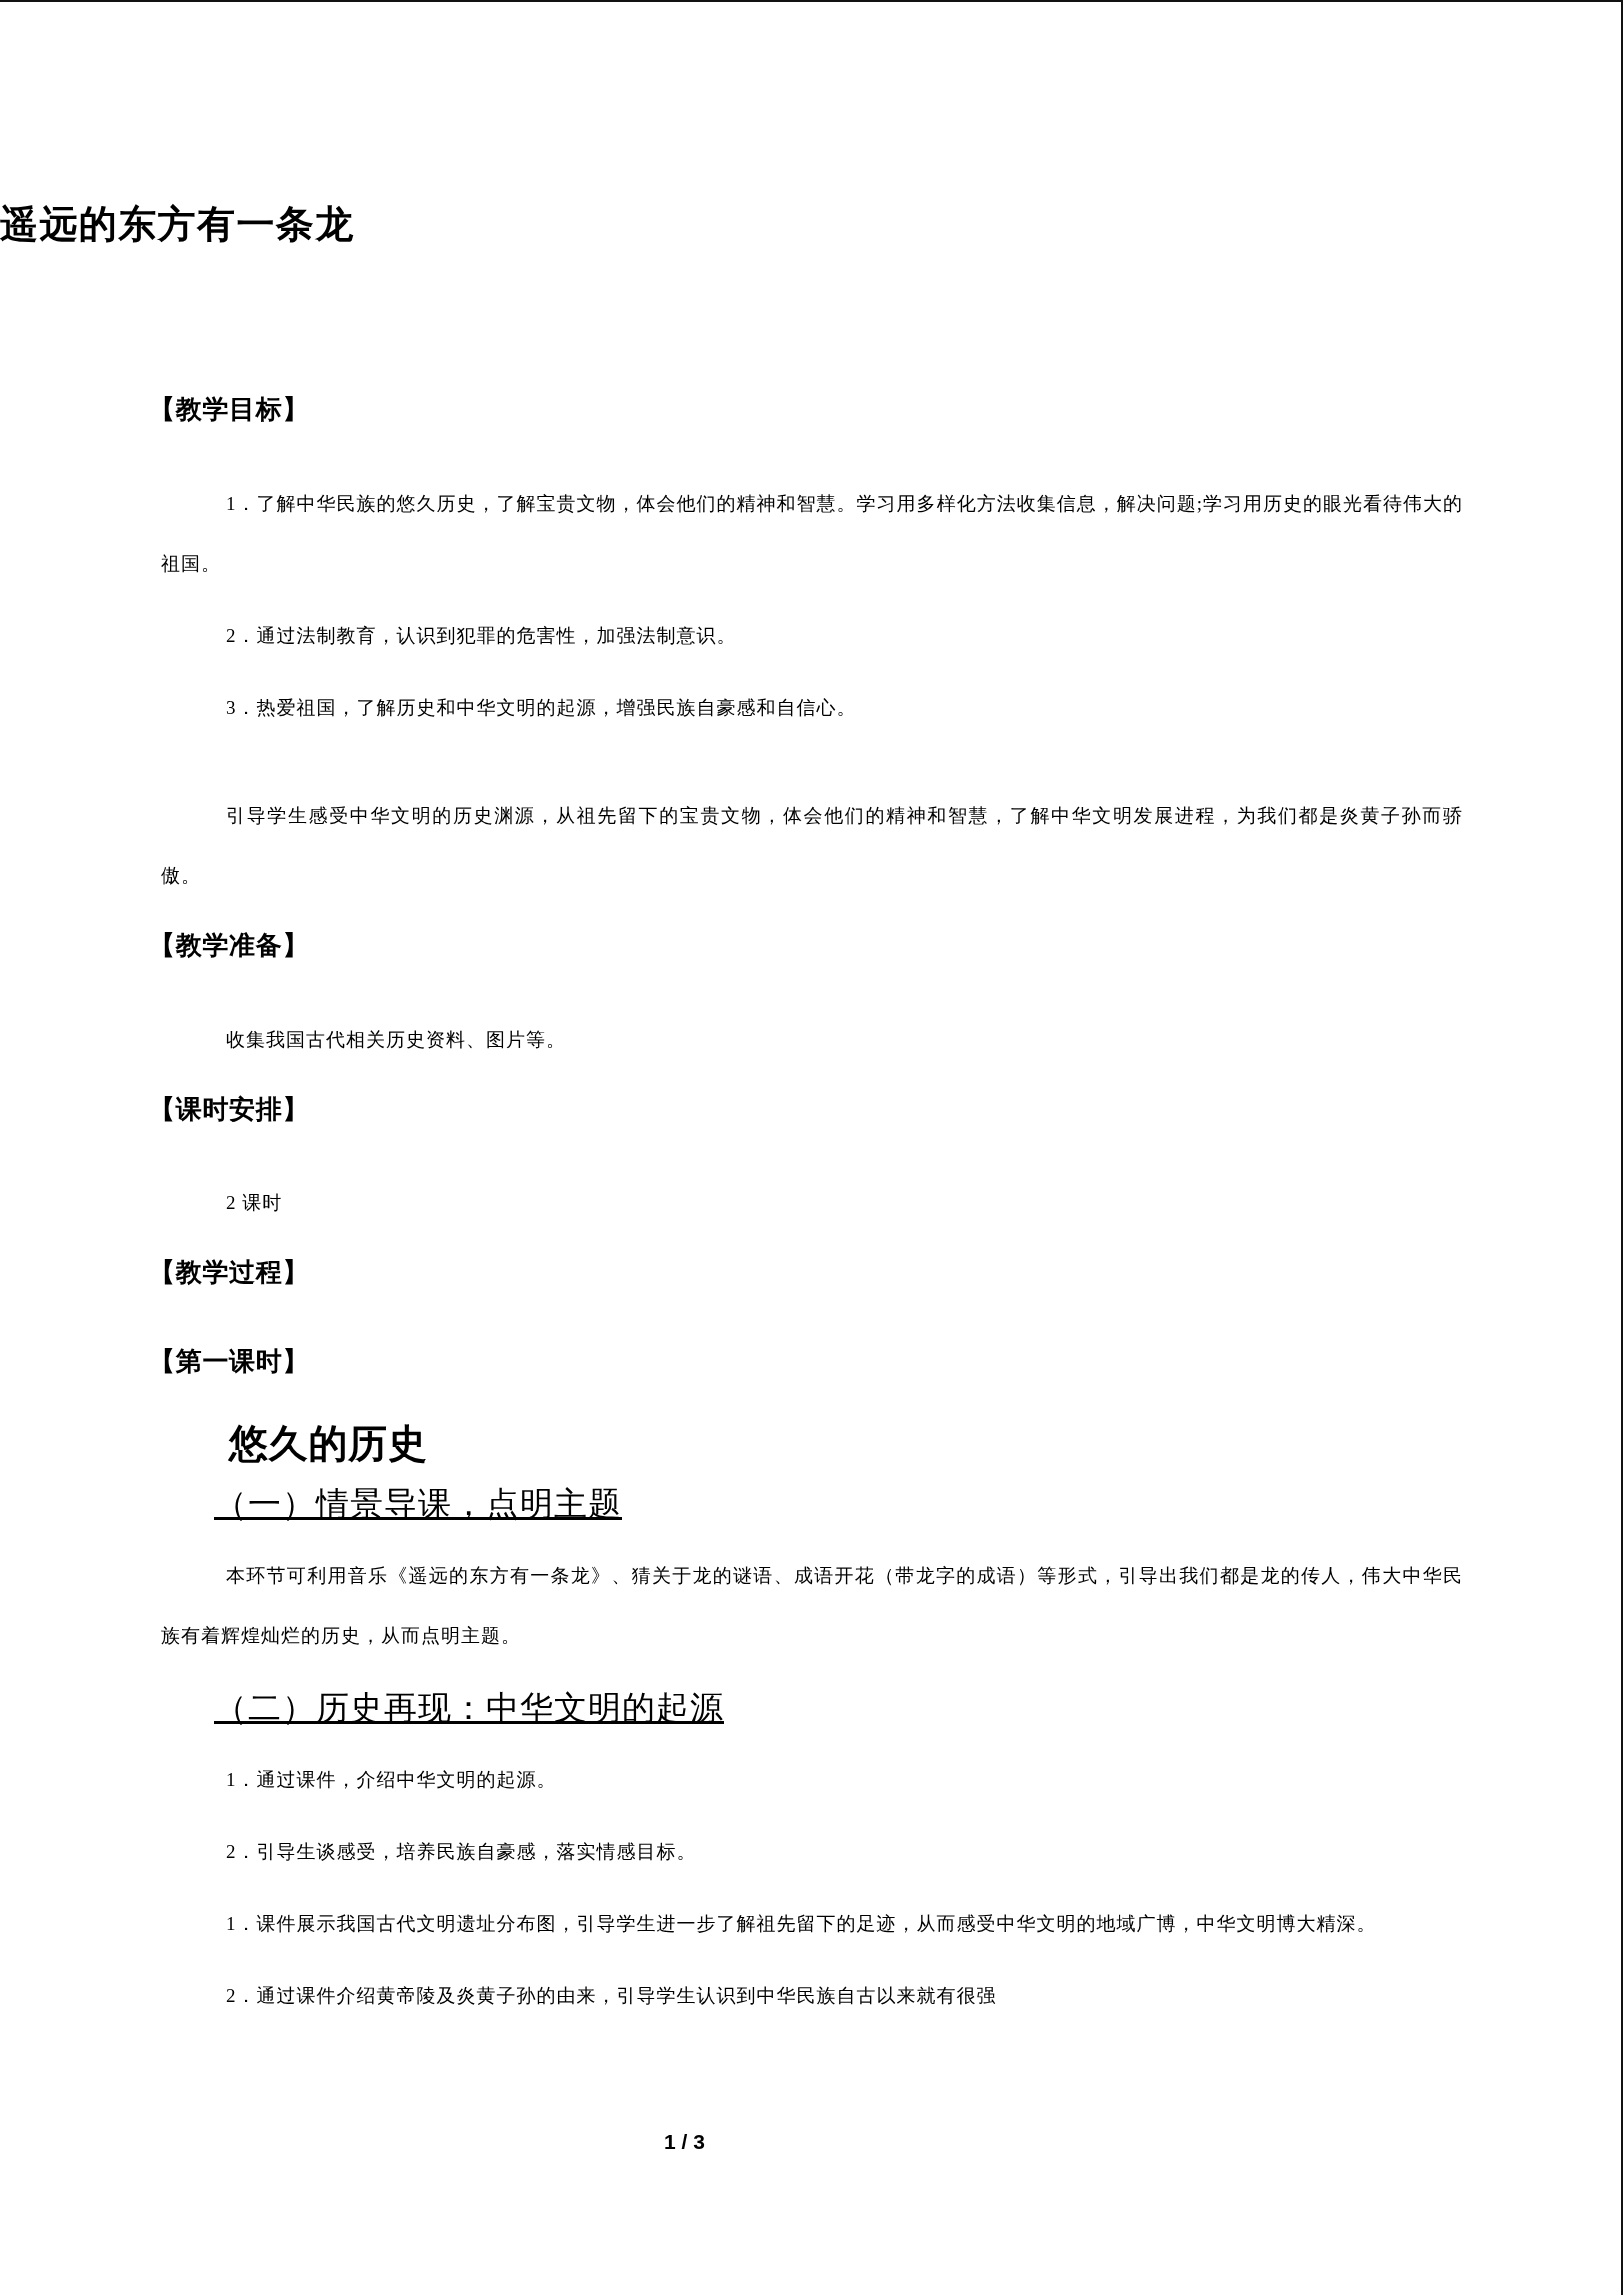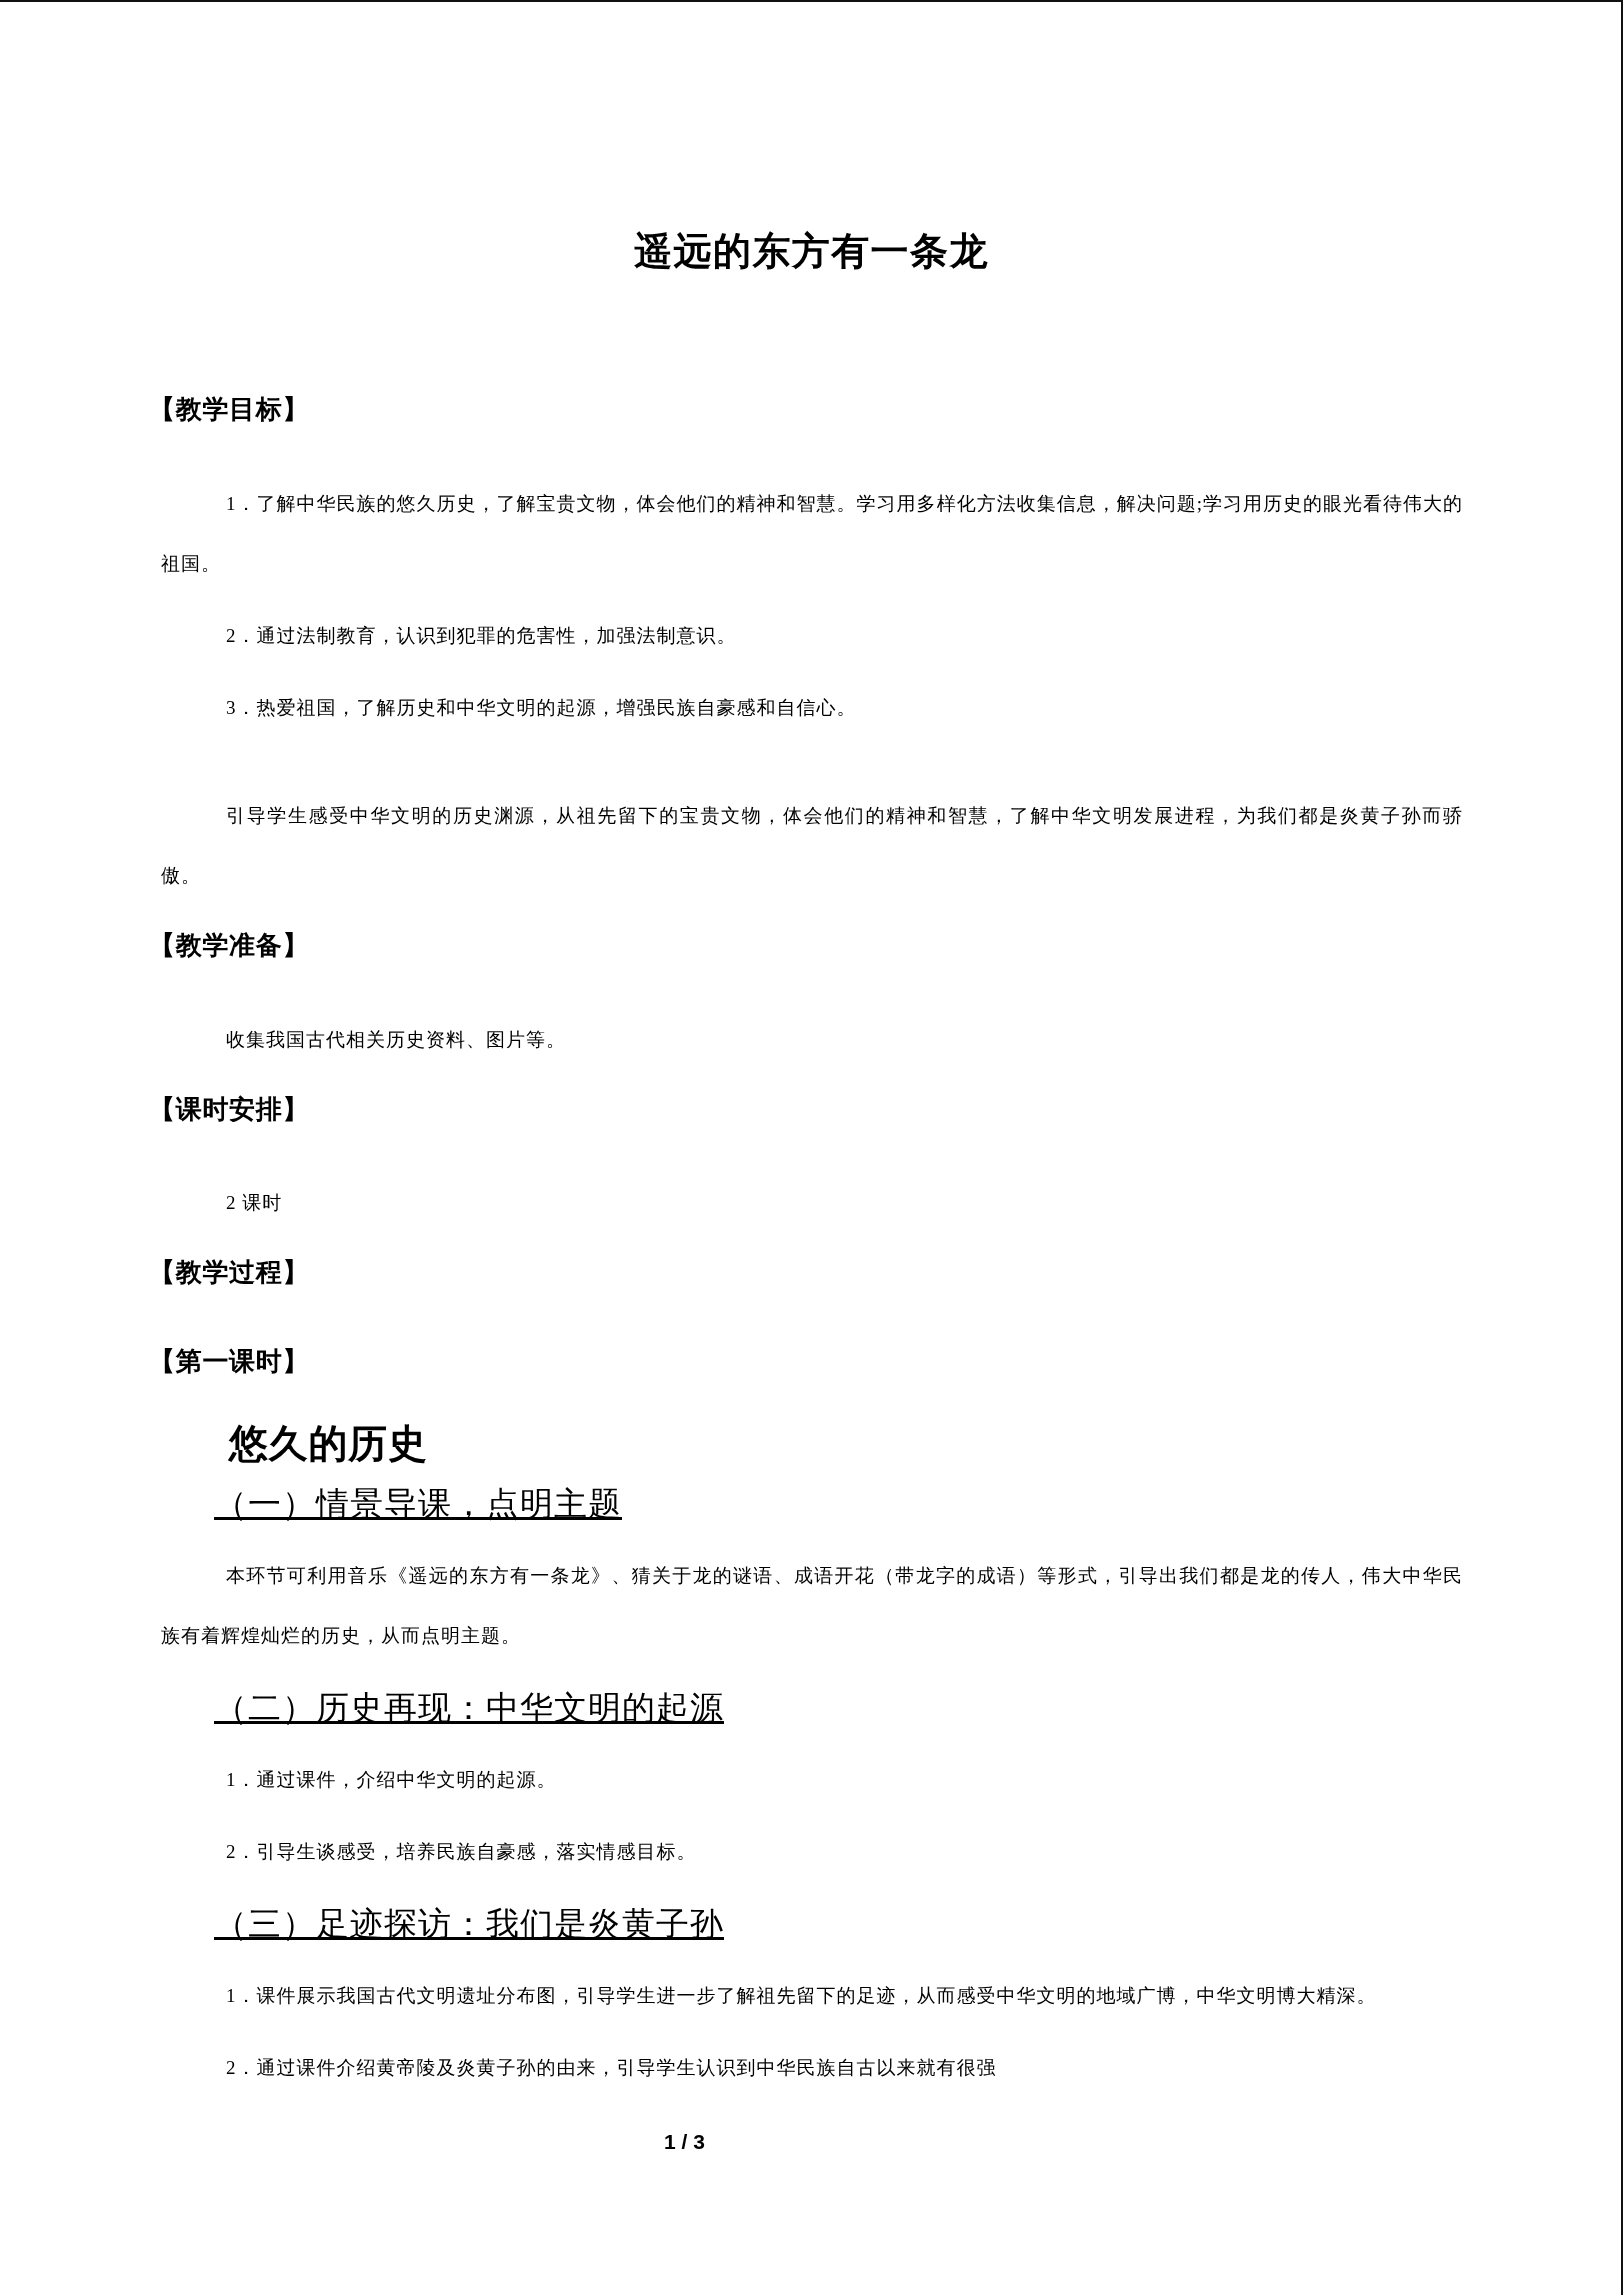--- a/index.html
+++ b/index.html
@@ -20,24 +20,24 @@
     left: 0;
     top: 0;
     width: 1623px;
     height: 2295px;
     box-sizing: border-box;
     border-top: 2.7px solid #111111;
     border-right: 2.7px solid #111111;
   }
   .doc-title {
     position: absolute;
-    top: 224px;
+    top: 197px;
     left: 0;
     width: 1623px;
-    text-align: center;
+    text-align: left;
     font-family: "DejaVu Sans", "Liberation Sans", sans-serif;
     font-weight: bold;
     font-size: 38px;
     line-height: 55px;
     letter-spacing: 1.4px;
   }
   .content {
     position: absolute;
     left: 149px;
     top: 382px;
@@ -126,20 +126,19 @@
 
   <p class="sub-heading">悠久的历史</p>
 
   <p class="sub-item">（一）情景导课，点明主题</p>
   <p class="para">本环节可利用音乐《遥远的东方有一条龙》、猜关于龙的谜语、成语开花（带龙字的成语）等形式，引导出我们都是龙的传人，伟大中华民族有着辉煌灿烂的历史，从而点明主题。</p>
 
   <p class="sub-item">（二）历史再现：中华文明的起源</p>
   <p class="para">1．通过课件，介绍中华文明的起源。</p>
   <p class="para">2．引导生谈感受，培养民族自豪感，落实情感目标。</p>
 
-  <p class="sub-item">（三）足迹探访：我们是炎黄子孙</p>
   <p class="para">1．课件展示我国古代文明遗址分布图，引导学生进一步了解祖先留下的足迹，从而感受中华文明的地域广博，中华文明博大精深。</p>
   <p class="para">2．通过课件介绍黄帝陵及炎黄子孙的由来，引导学生认识到中华民族自古以来就有很强</p>
 
 </div>
 
 <div class="page-number">1 / 3</div>
 
 
 </body></html>

